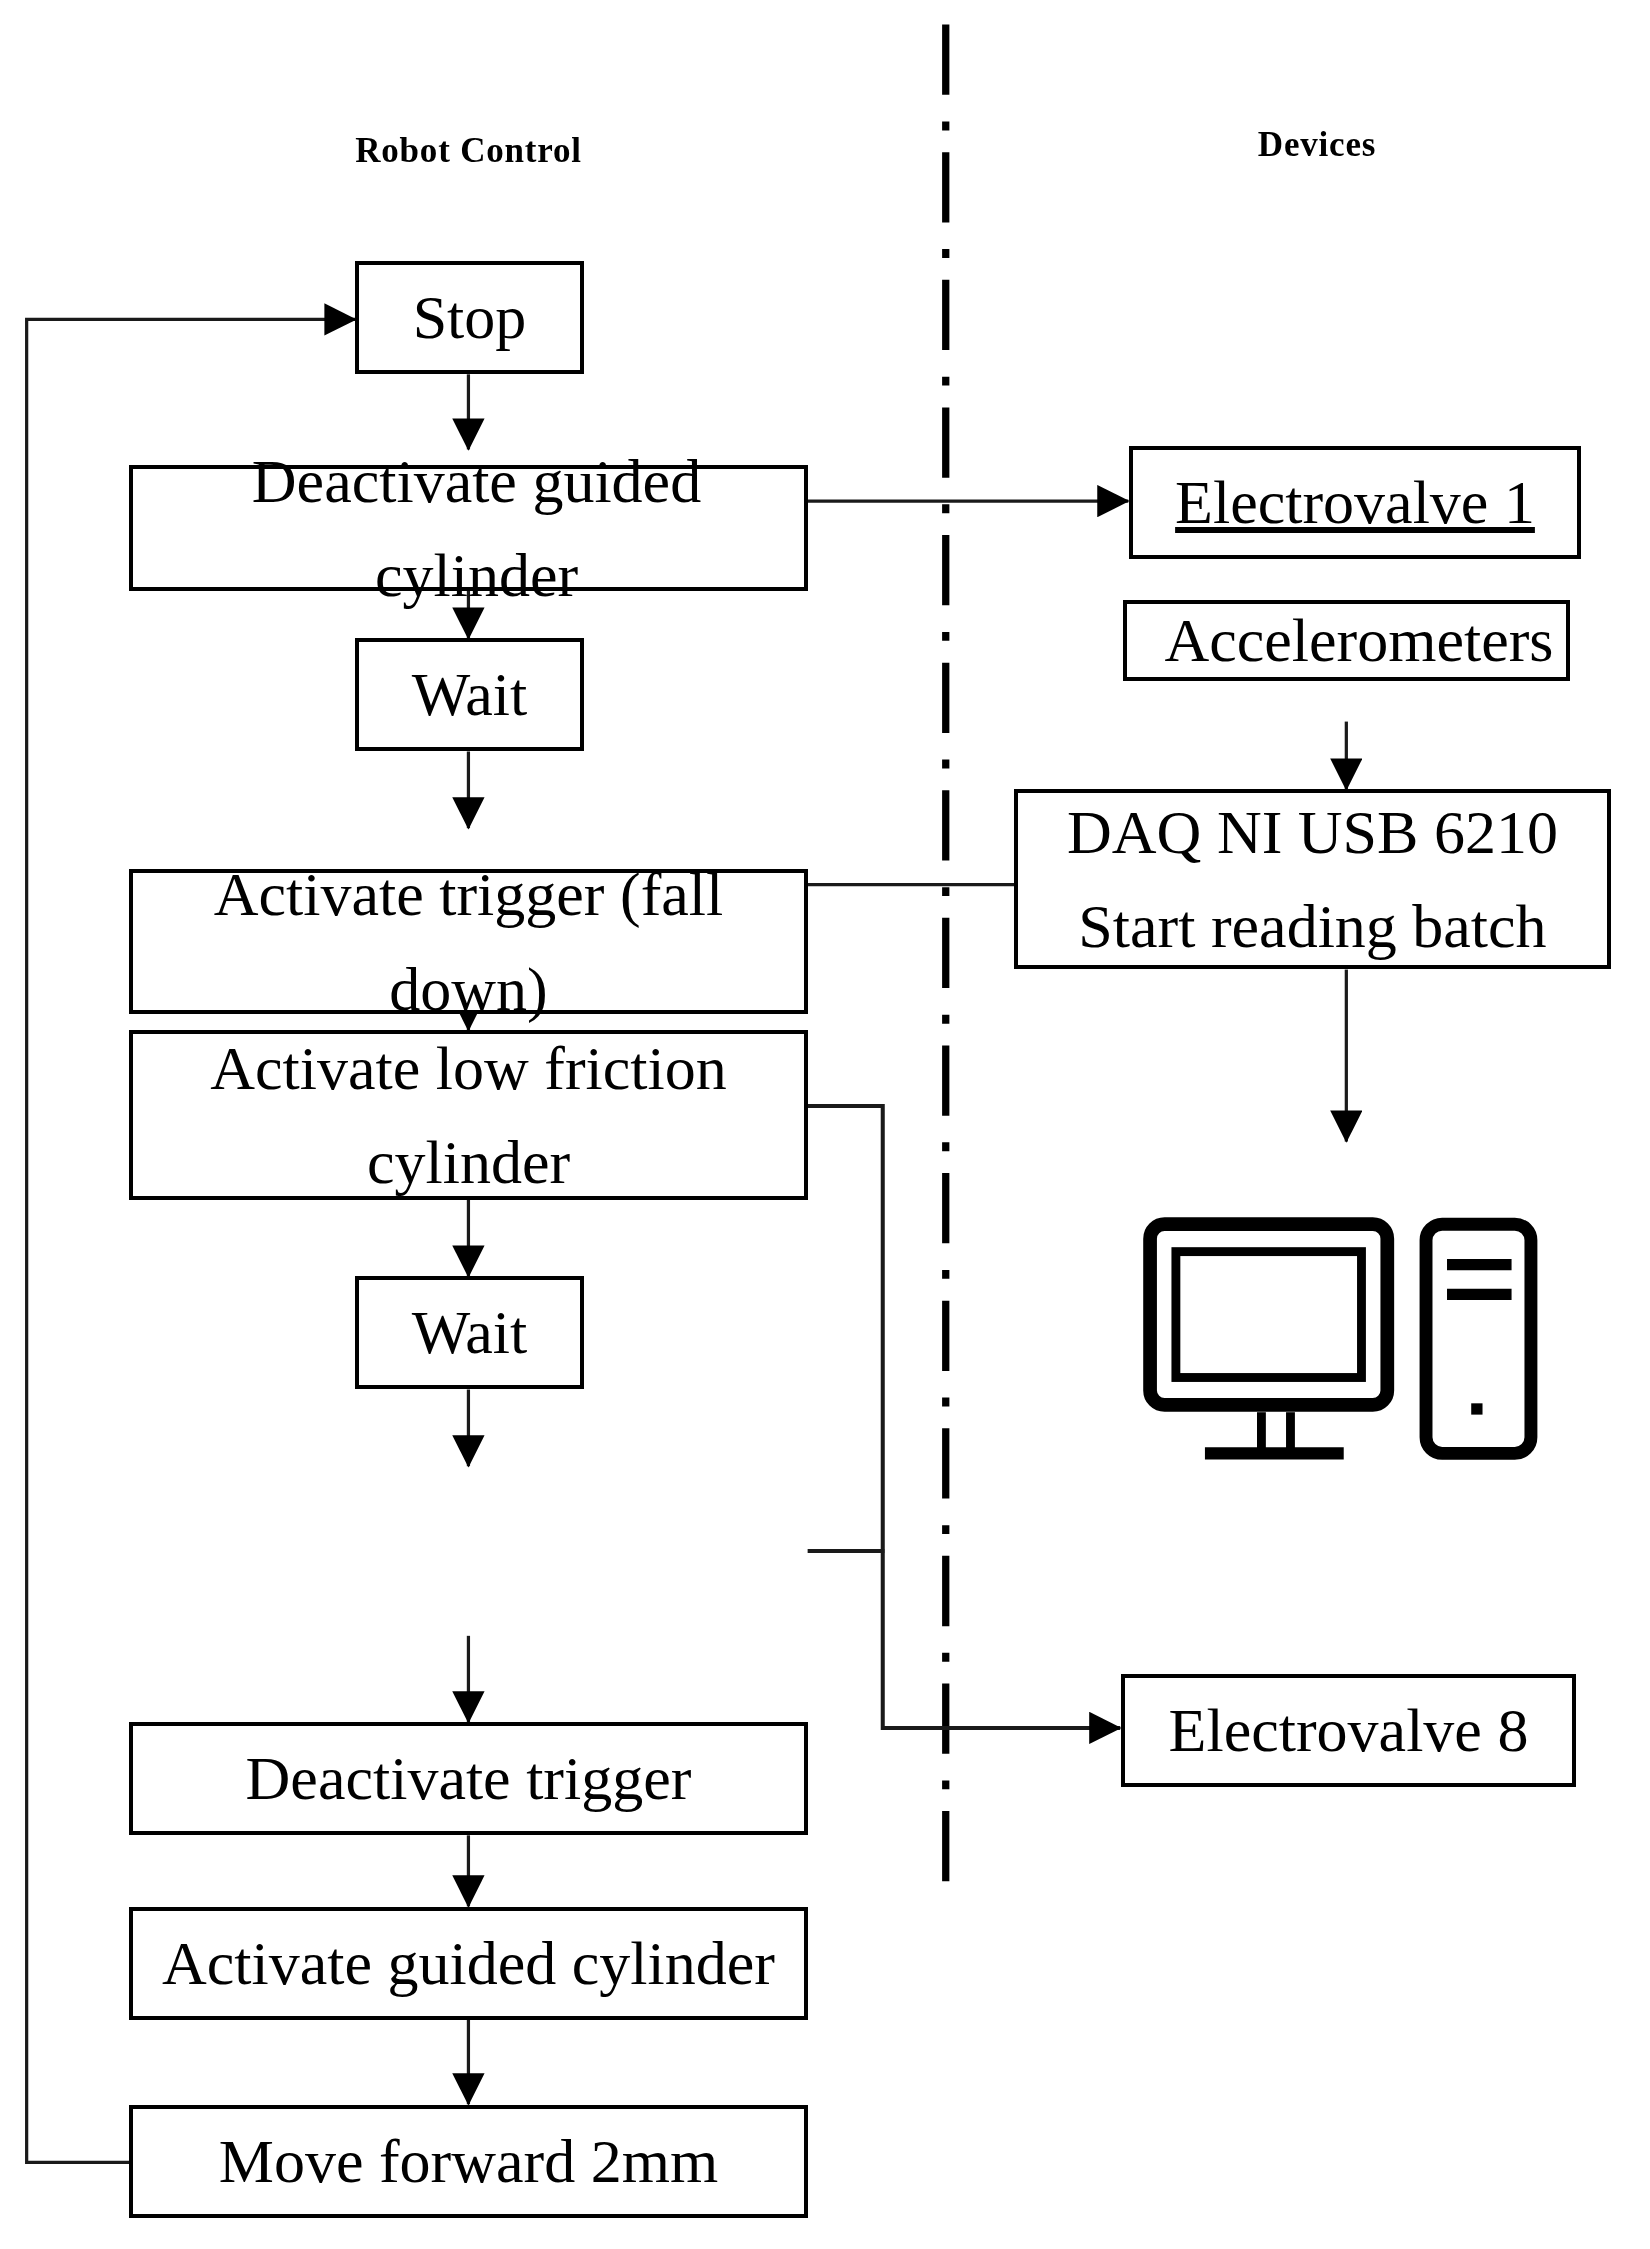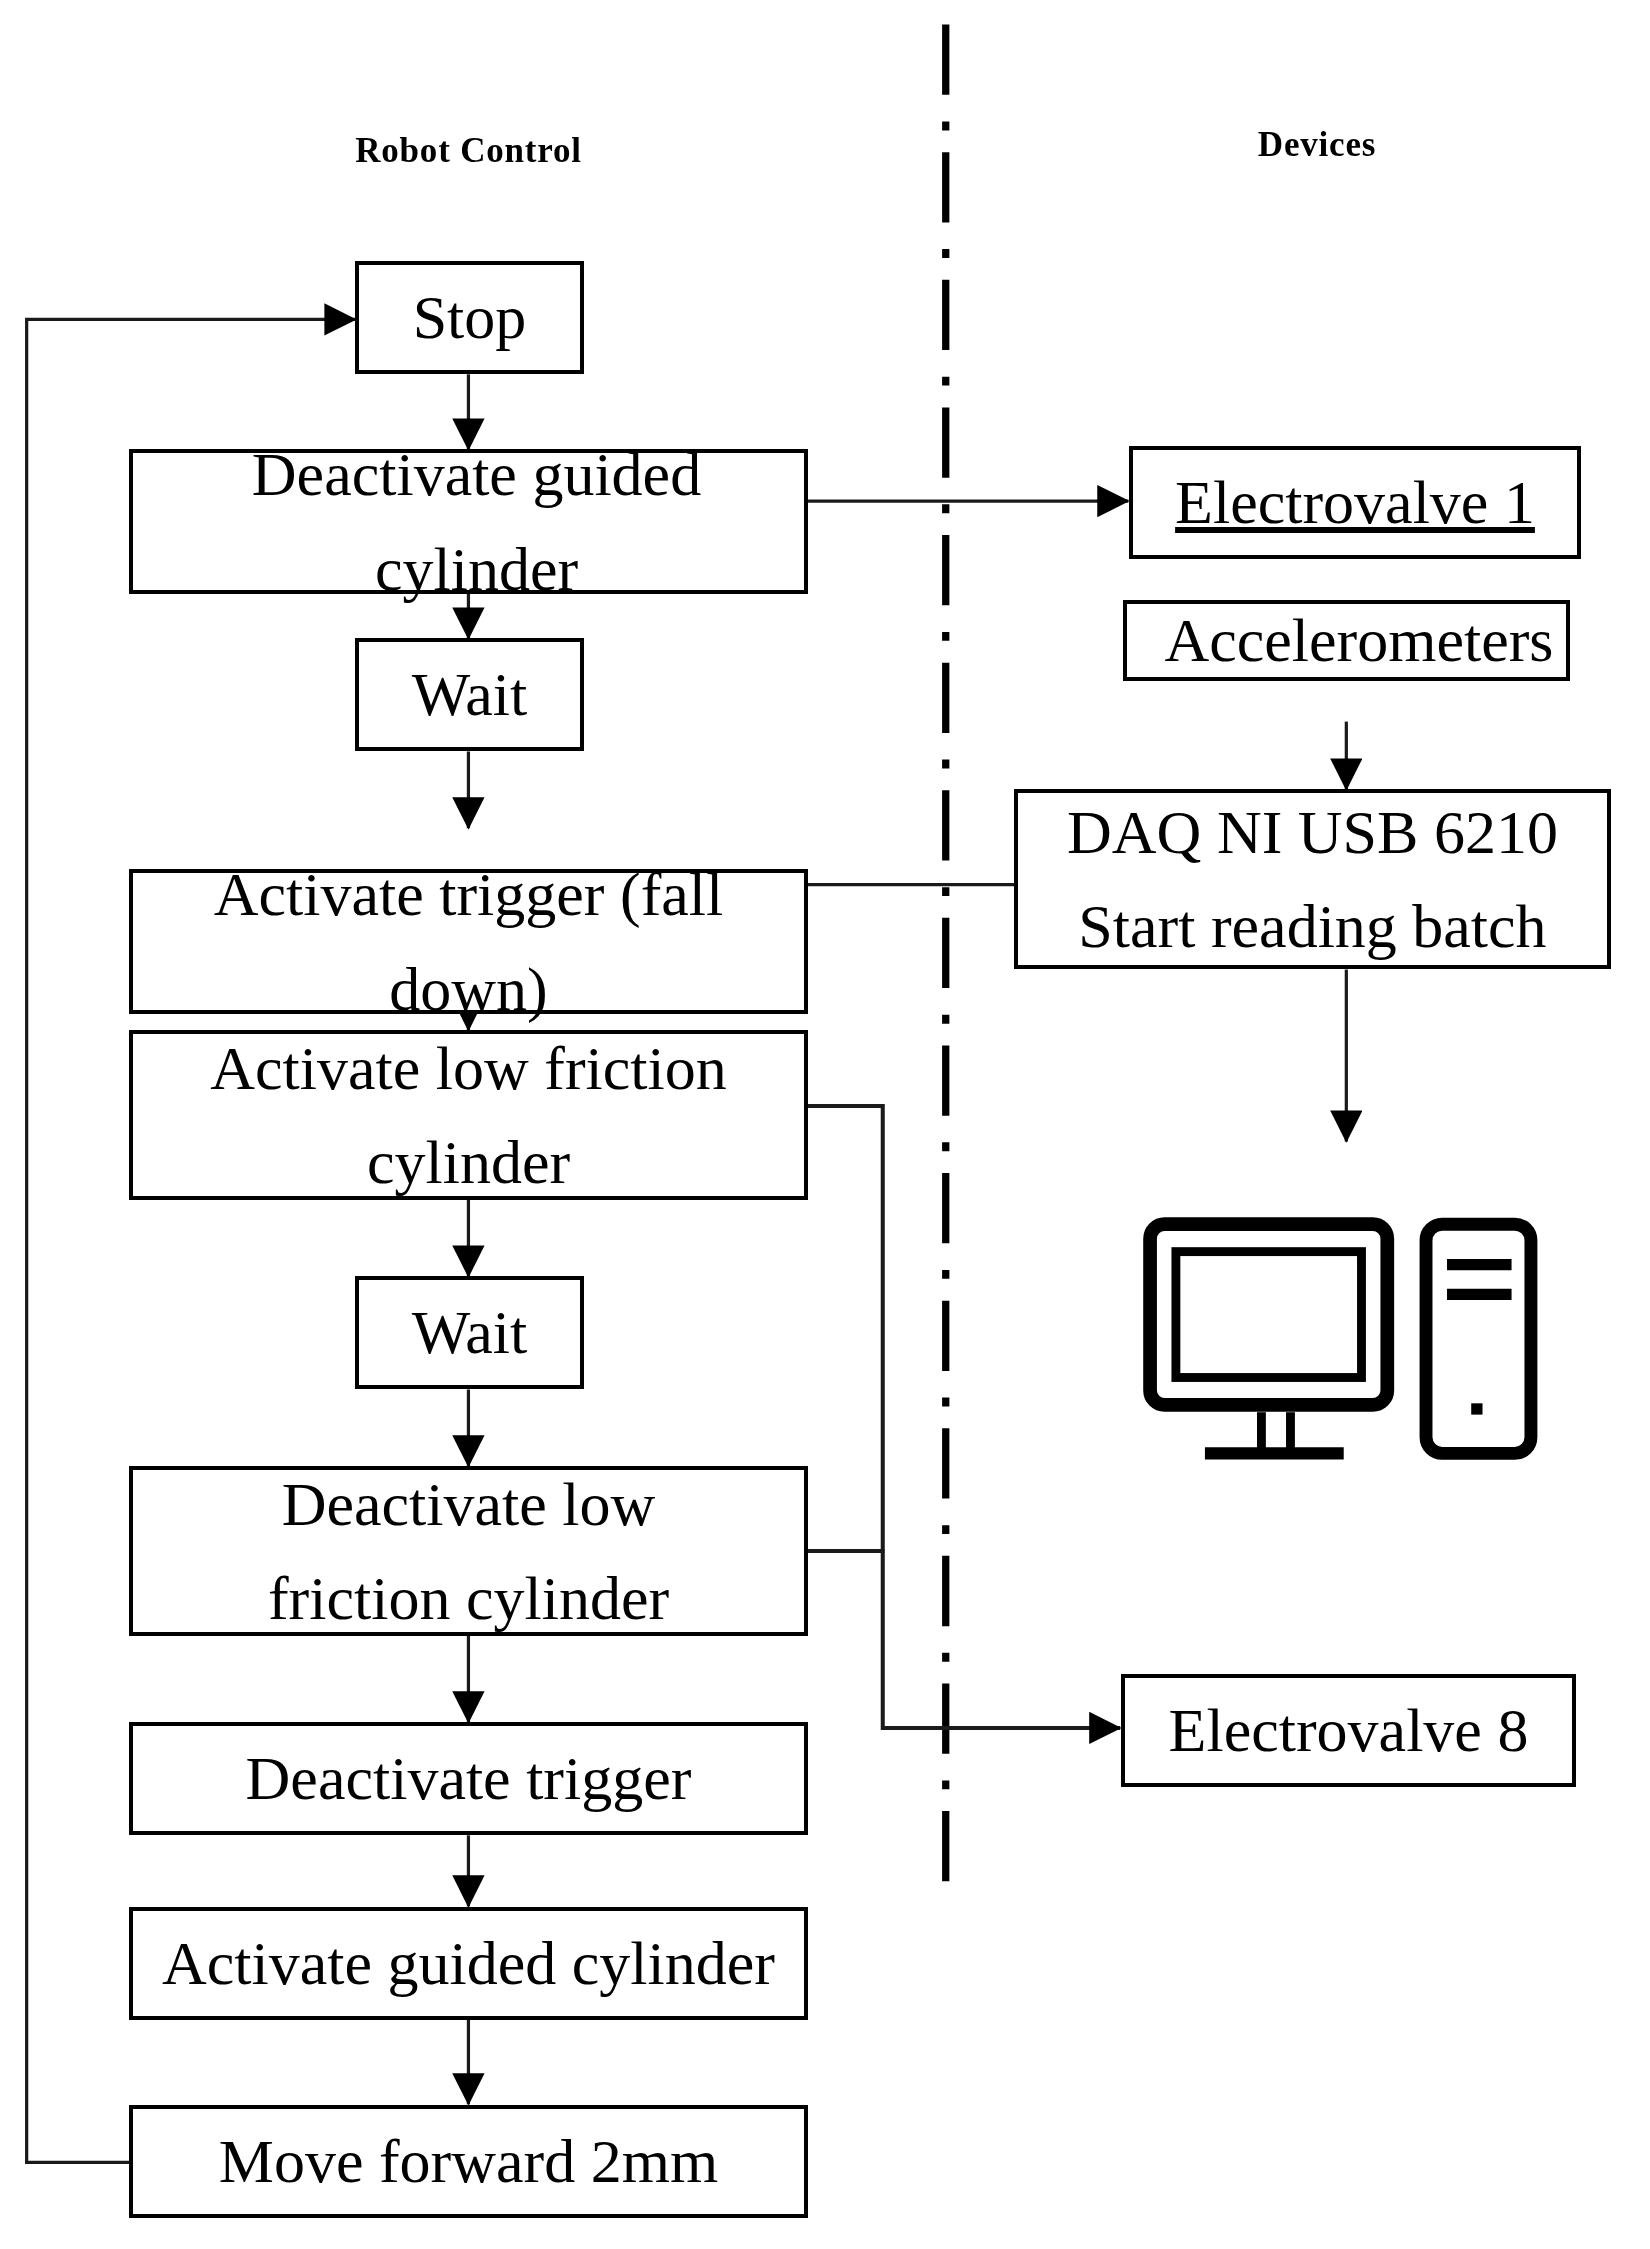--- a/index.html
+++ b/index.html
@@ -73,43 +73,40 @@
     <polyline points="1000,1369 1093,1369 1093,2139 1387,2139" fill="none" stroke="#1a1a1a" stroke-width="5" marker-end="url(#ah)"></polyline>
   </svg>
 
   <div class="col-title" style="left:202px;top:131px;width:533px;">Robot Control</div>
   <div class="col-title" style="left:1115px;top:125px;width:404px;">Devices</div>
 
   <div class="node" style="left:355px;top:261px;width:229px;height:113px;">
     <span class="lbl">Stop</span>
   </div>
 
-  <div class="node" style="left:129px;top:449px;width:679px;height:145px;padding-left:16px;">
+  <div class="node" style="left:129px;top:465px;width:679px;height:126px;padding-left:16px;">
     <span class="lbl">Deactivate guided cylinder</span>
   </div>
 
   <div class="node" style="left:355px;top:638px;width:229px;height:113px;">
     <span class="lbl">Wait</span>
   </div>
 
   <div class="node" style="left:129px;top:869px;width:679px;height:145px;">
     <span class="lbl">Activate trigger (fall down)</span>
   </div>
 
   <div class="node" style="left:129px;top:1030px;width:679px;height:170px;">
     <span class="lbl narrow">Activate low friction cylinder</span>
   </div>
 
   <div class="node" style="left:355px;top:1276px;width:229px;height:113px;">
     <span class="lbl">Wait</span>
   </div>
 
-  <div class="node" style="left:129px;top:1466px;width:679px;height:170px;">
-    <span class="lbl narrow">Deactivate low friction cylinder</span>
-  </div>
 
   <div class="node" style="left:129px;top:1722px;width:679px;height:113px;">
     <span class="lbl">Deactivate trigger</span>
   </div>
 
   <div class="node" style="left:129px;top:1907px;width:679px;height:113px;">
     <span class="lbl">Activate guided cylinder</span>
   </div>
 
   <div class="node" style="left:129px;top:2105px;width:679px;height:113px;">

